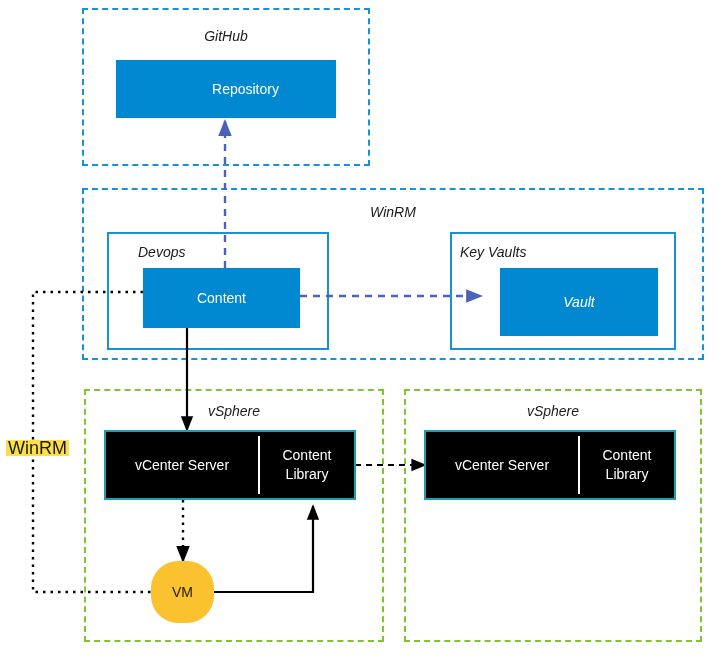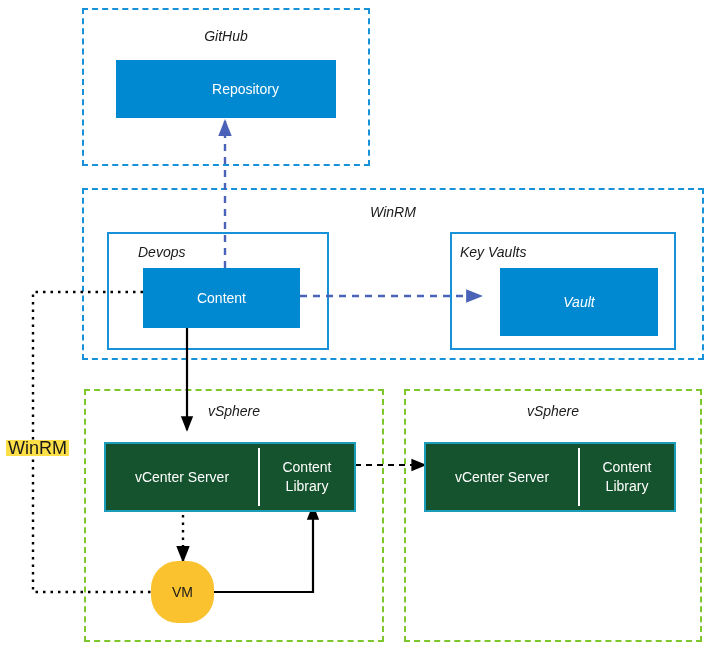--- a/index.html
+++ b/index.html
@@ -15,21 +15,21 @@
     position:absolute;color:#1a1a1a;font-size:14px;line-height:16px;
     white-space:nowrap;
     font-style:italic;
   }
   .zone-title.center{text-align:center;}
 
   .node{position:absolute;box-sizing:border-box;display:flex;
         align-items:center;justify-content:center;
         color:#ffffff;font-size:14px;line-height:17px;text-align:center;}
   .node-blue{background:#0089D0;}
-  .node-green{background:#14532d;border:2px solid #1B9CB8;margin-top:12px;}
+  .node-green{background:#000000;border:2px solid #1B9CB8;}
   .node-yellow{background:#F9C22E;color:#1a1a1a;border-radius:27px;}
 
   .split{position:absolute;box-sizing:border-box;display:flex;width:100%;height:100%;}
   .split .cell{display:flex;align-items:center;justify-content:center;
                text-align:center;padding:0 4px;box-sizing:border-box;}
   .split .divider{width:2px;background:#ffffff;align-self:stretch;margin:4px 0;}
 
   .cl{display:block;line-height:19px;text-align:right;}
 
   svg.edges{position:absolute;left:0;top:0;width:726px;height:660px;

